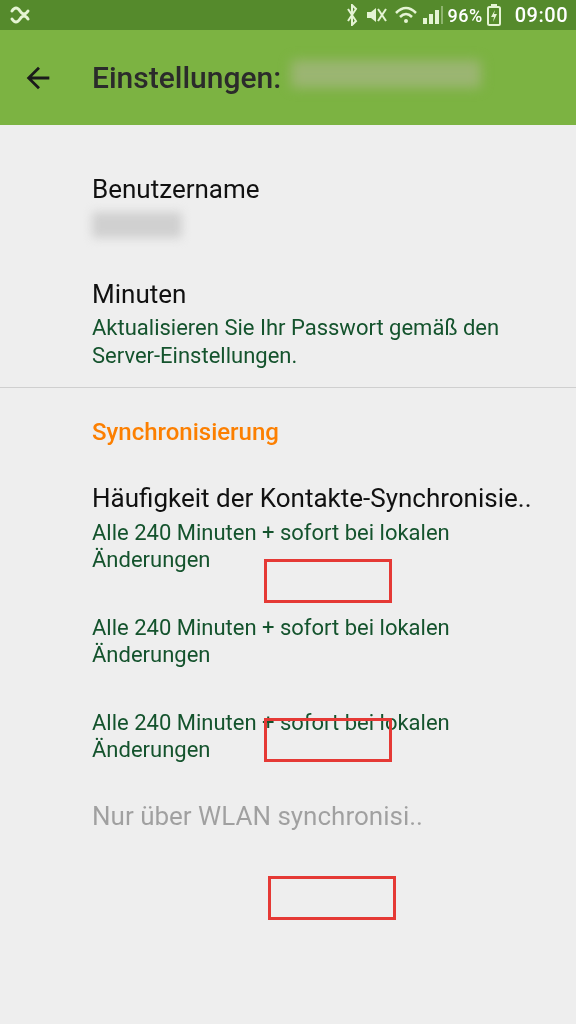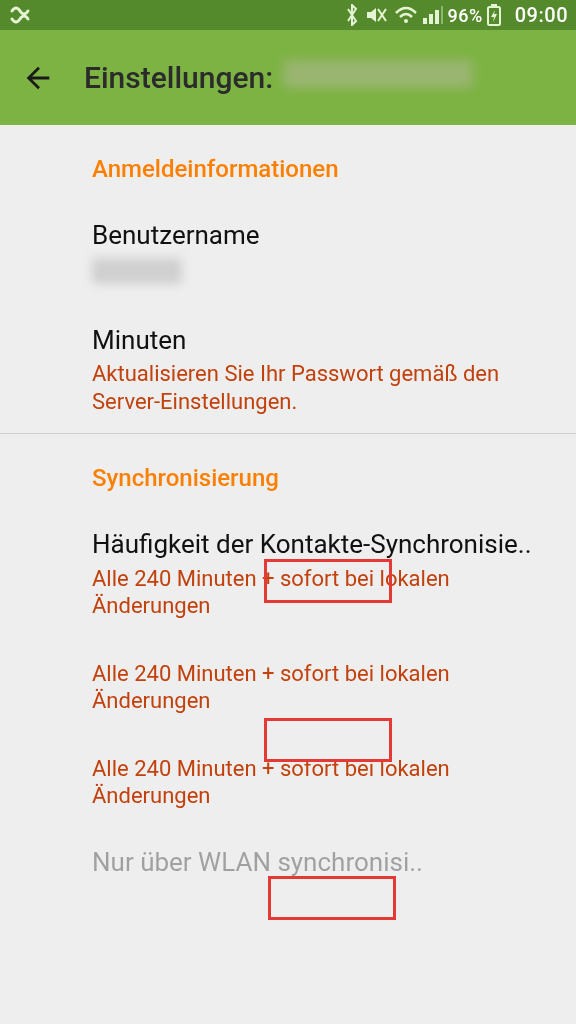--- a/index.html
+++ b/index.html
@@ -40,21 +40,21 @@
     width: 60px;
     height: 60px;
     display:flex;
     align-items:center;
     justify-content:center;
   }
   .header-title {
     font-size: 30px;
     font-weight: 500;
     color: #2b2b2b;
-    margin-left: 16px;
+    margin-left: 24px;
     display:flex;
     align-items: baseline;
     gap: 10px;
   }
   .blur-box {
     display:inline-block;
     background: #9bb572;
     filter: blur(6px);
     border-radius: 4px;
   }
@@ -77,21 +77,21 @@
   }
   .row-title {
     color: #111;
     font-size: 26px;
     font-weight: 400;
     line-height: 1.25;
     white-space: nowrap;
     overflow: hidden;
   }
   .row-sub {
-    color: #c2410c;
+    color: #14532d;
     font-size: 22px;
     line-height: 1.25;
     margin-top: 4px;
   }
   .blur-user {
     display:inline-block;
     width: 90px; height:26px;
     background:#d0d0d0;
     filter: blur(5px);
     border-radius:3px;
@@ -163,21 +163,20 @@
   </div>
   <div class="header-title">
     <span>Einstellungen:</span>
     <span class="blur-box blur-hdr"></span>
   </div>
 </div>
 
 <div class="content">
 
   <div class="section">
-    <div class="sec-header">Anmeldeinformationen</div>
 
     <div class="row">
       <div class="row-title">Benutzername</div>
       <span class="blur-user"></span>
     </div>
 
     <div class="row">
       <div class="row-title">Minuten</div>
       <div class="row-sub">Aktualisieren Sie Ihr Passwort gemäß den Server-Einstellungen.</div>
     </div>

